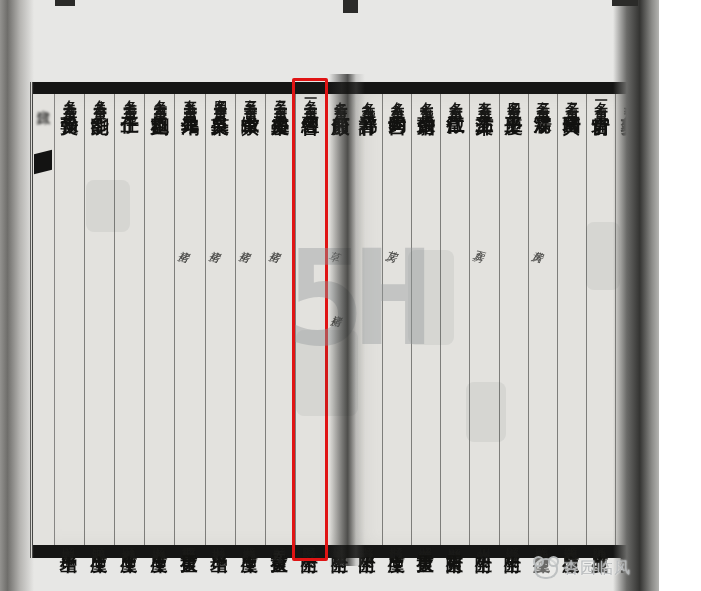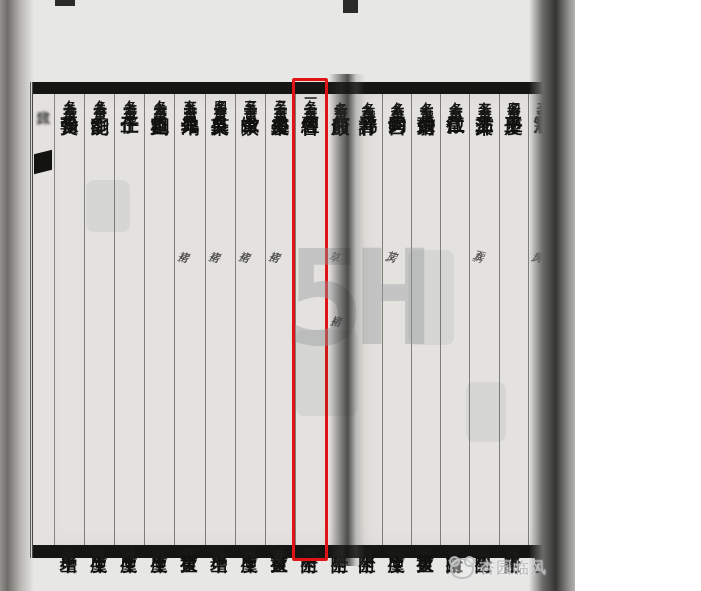--- a/index.html
+++ b/index.html
@@ -1,17 +1,17 @@
 <!DOCTYPE html>
 <html><head>
 <meta charset="utf-8">
 <style>
   html,body{margin:0;padding:0;background:#fff;}
   .photo{
-    position:relative;width:575px;height:591px;overflow:hidden;
+    position:relative;width:659px;height:591px;overflow:hidden;
     background:#e7e7e5;
     font-family:"DejaVu Serif","Liberation Serif",serif;
     color:#141414;
     text-decoration:underline;
   }
   
   .edge-left{position:absolute;left:0;top:0;width:34px;height:591px;z-index:4;
     background:linear-gradient(90deg,#93928f 0%,#6f6e6b 22%,#b7b6b3 60%,rgba(200,200,198,0) 100%);}
   .edge-right{position:absolute;right:0;top:0;width:46px;height:591px;z-index:4;
     background:linear-gradient(90deg,rgba(0,0,0,0) 0%,#6a6a68 30%,#343432 58%,#8d8d8a 85%,#b3b3b0 100%);}

